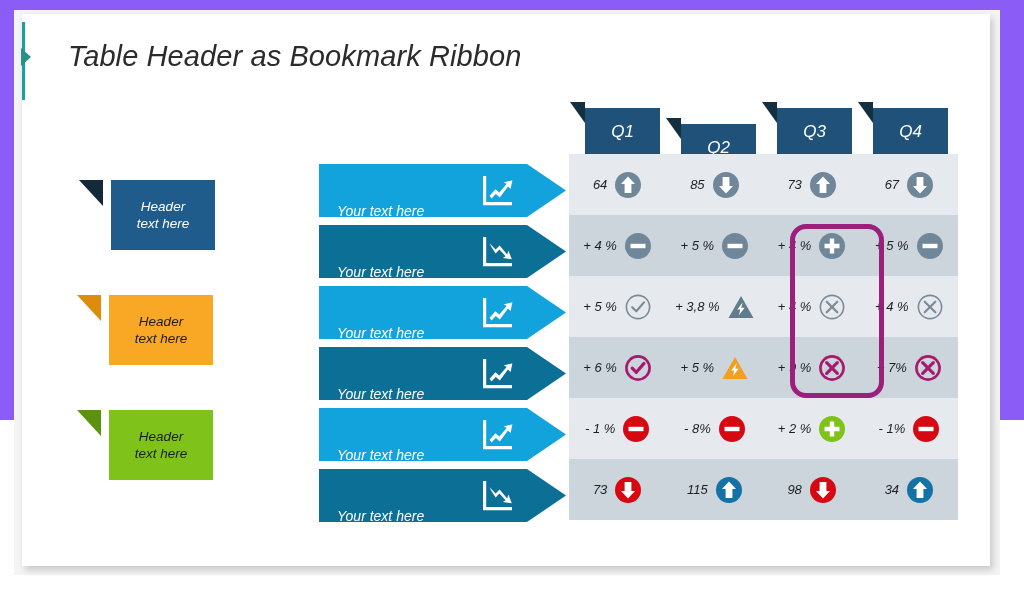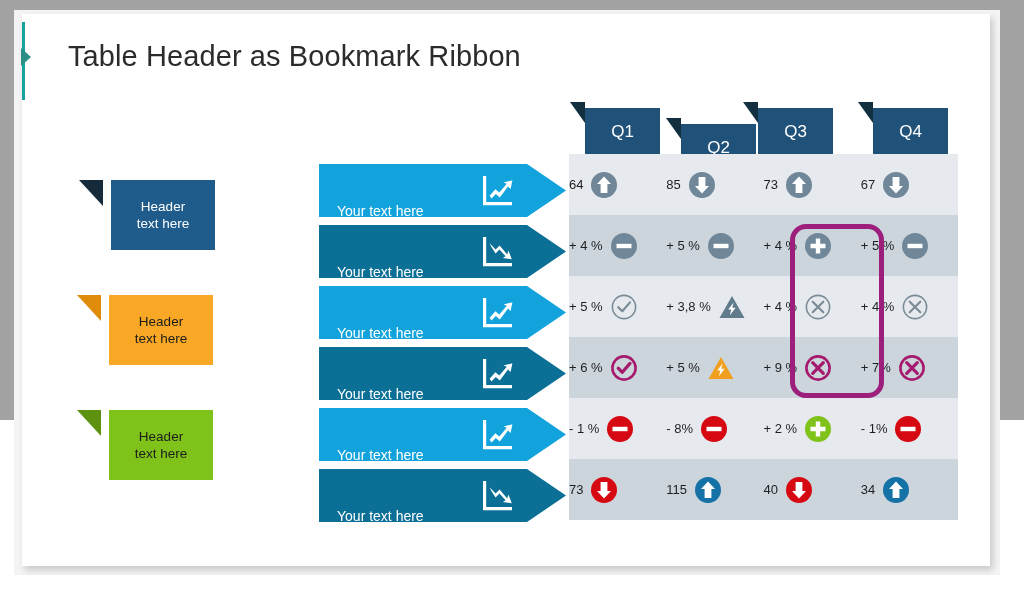--- a/index.html
+++ b/index.html
@@ -11,21 +11,22 @@
     width: 1024px;
     height: 590px;
     overflow: hidden;
     font-family: "Liberation Sans", sans-serif;
   }
 
   #canvas {
     position: relative;
     width: 1024px;
     height: 420px;
-    background: #a3a3a3;
+    background: #8b5cf6;
+    font-style: italic;
   }
 
   
   #slide-backdrop {
     position: absolute;
     left: 14px;
     top: 10px;
     width: 986px;
     height: 565px;
     background: #f4f4f4;
@@ -161,21 +162,21 @@
     height: 61px;
     display: flex;
   }
   .trow.odd  { background: #e6eaef; }
   .trow.even { background: #ccd4dc; }
   .cell {
     width: 97.25px;
     height: 61px;
     display: flex;
     align-items: center;
-    justify-content: flex-start;
+    justify-content: center;
     gap: 7px;
   }
   .cell .val {
     font-size: 13px;
     color: #1f1f1f;
     white-space: nowrap;
   }
   .cell .ico {
     width: 28px;
     height: 28px;
@@ -209,21 +210,21 @@
     height: 48px;
     background: #1f5179;
     display: flex;
     align-items: center;
     justify-content: center;
     color: #ffffff;
     font-size: 17px;
   }
   #qhead-0 { left: 585px; }
   #qhead-1 { left: 681px; margin-top: 16px; }
-  #qhead-2 { left: 758px; }
+  #qhead-2 { left: 777px; }
   #qhead-3 { left: 873px; }
 
   
   #highlight-box {
     position: absolute;
     left: 790px;
     top: 224px;
     width: 94px;
     height: 174px;
     border: 5px solid #9c1f7c;
@@ -541,21 +542,21 @@
         <div class="cell">
           <span class="val">115</span>
           <span class="ico">
             <svg width="28" height="28" viewBox="0 0 28 28">
               <circle cx="14" cy="14" r="13" fill="#1472a6"></circle>
               <path d="M14 5.5 L21 13 L17.4 13 L17.4 22 L10.6 22 L10.6 13 L7 13 Z" fill="#fff"></path>
             </svg>
           </span>
         </div>
         <div class="cell">
-          <span class="val">40</span>
+          <span class="val">98</span>
           <span class="ico">
             <svg width="28" height="28" viewBox="0 0 28 28">
               <circle cx="14" cy="14" r="13" fill="#d60812"></circle>
               <path d="M14 22.5 L7 15 L10.6 15 L10.6 6 L17.4 6 L17.4 15 L21 15 Z" fill="#fff"></path>
             </svg>
           </span>
         </div>
         <div class="cell">
           <span class="val">34</span>
           <span class="ico">

